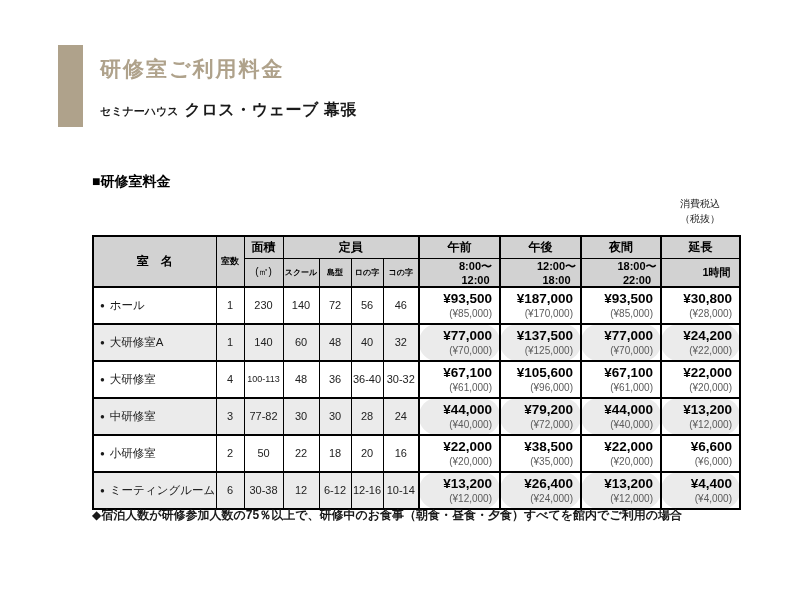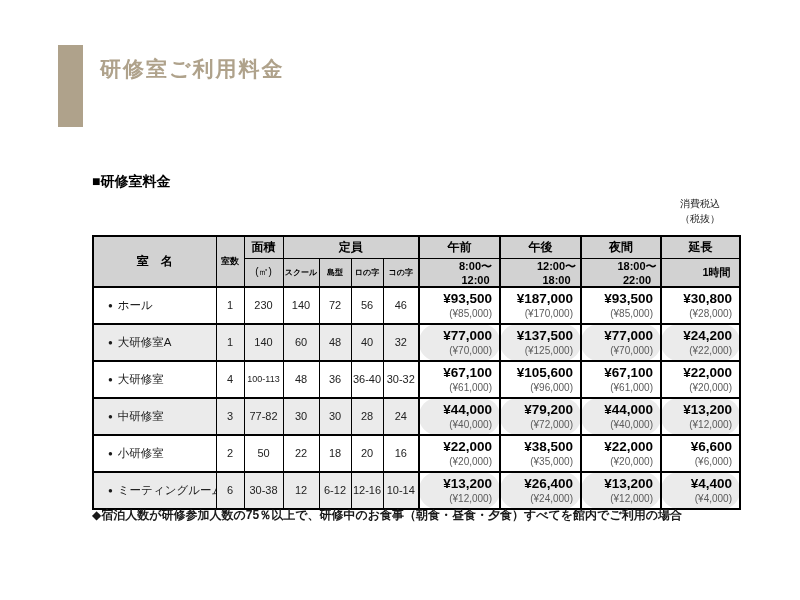--- a/index.html
+++ b/index.html
@@ -84,21 +84,21 @@
   }
   .price-table thead th.small-h { font-size: 9px; }
   .price-table thead th.cap-h  { font-size: 8px; font-weight: bold; }
   .price-table thead th.unit-h { font-size: 10px; font-weight: normal; }
   .price-table thead th.time-h { font-size: 11px; padding-left: 32px; }
   .price-table tbody td { border-top: 2px solid #000; height: 37px; }
   .price-table tbody tr:nth-child(even) td { background: #ebebeb; }
   .tcol { border-left: 2px solid #000 !important; }
   td.name-cell {
     text-align: left;
-    padding-left: 14px;
+    padding-left: 6px;
     font-size: 11.5px;
     color: #1a1a1a;
     white-space: nowrap;
   }
   td.name-cell .bullet { font-size: 8px; margin-right: 5px; vertical-align: 1px; }
   td.num-cell { font-size: 11px; color: #222; }
   td.num-cell.sm { font-size: 9px; }
   td.price-cell { text-align: right; padding-right: 7px; border-radius: 18px; }
   .p-main { font-size: 13.5px; font-weight: bold; line-height: 17px; color: #000; }
   .p-sub  { font-size: 10px; color: #5a5a5a; line-height: 13px; }
@@ -114,20 +114,23 @@
   }
   .footer-notes .line2 { padding-left: 13px; }
 </style>
 </head>
 <body>
 
 <div class="page">
 
   <div class="accent-bar"></div>
   <div class="page-title">研修室ご利用料金</div>
+  <div class="subtitle">
+    <span class="prefix">セミナーハウス</span><span class="name">クロス・ウェーブ 幕張</span>
+  </div>
 
   <div class="section-title">■研修室料金</div>
 
   <div class="tax-note">
     <div>消費税込</div>
     <div>（税抜）</div>
   </div>
 
   <table class="price-table">
     <colgroup>

